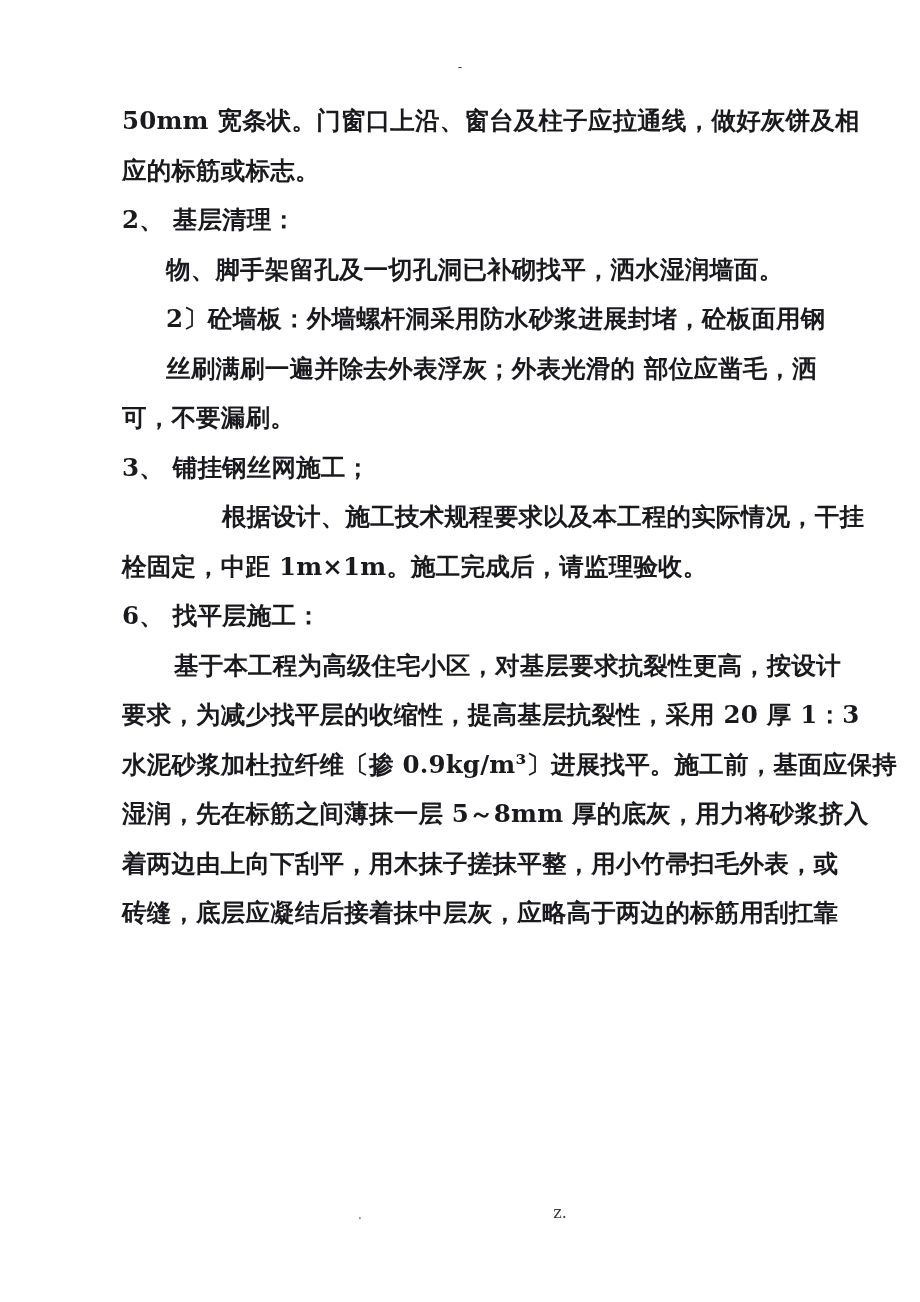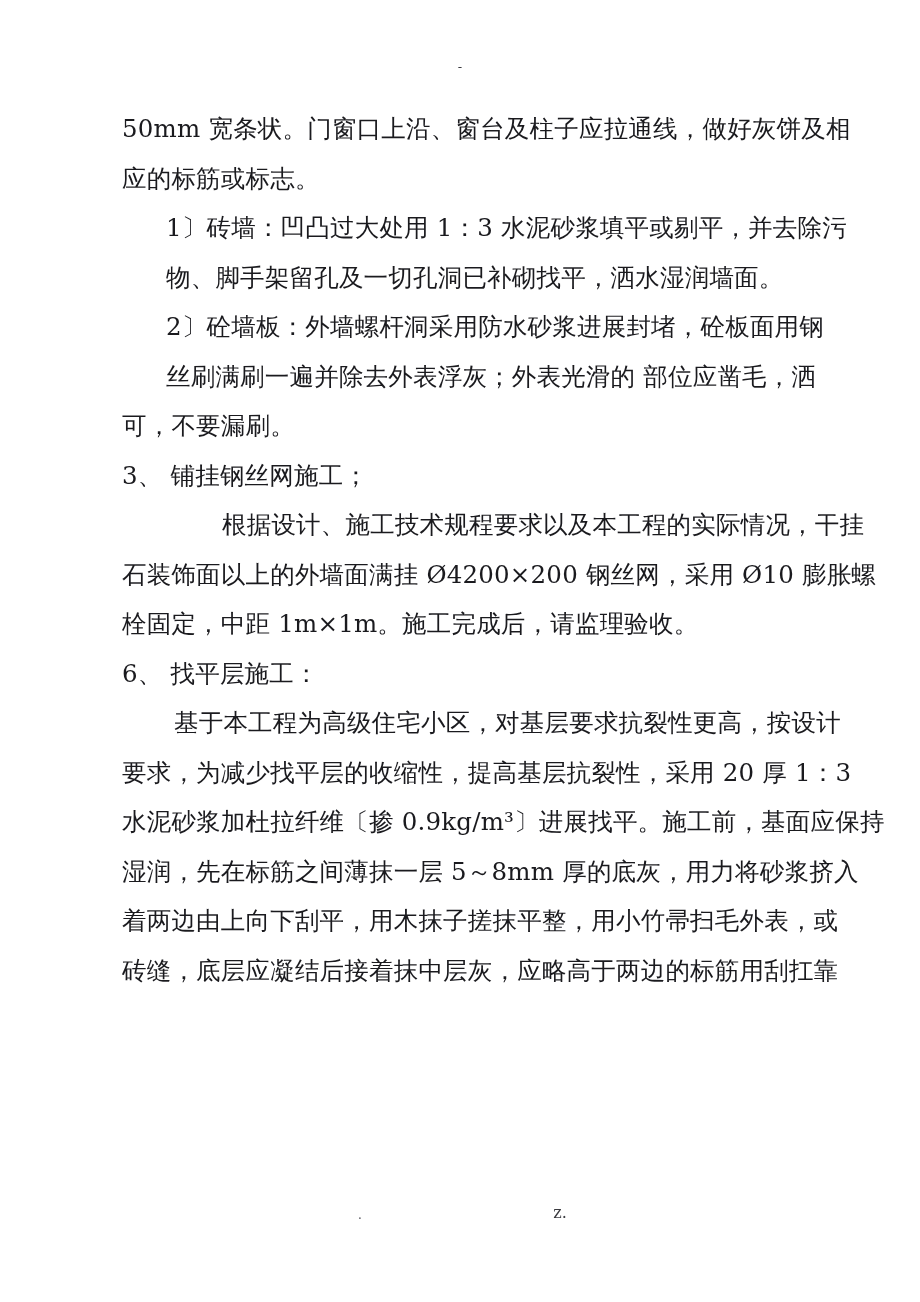--- a/index.html
+++ b/index.html
@@ -45,23 +45,24 @@
     width: 110px;
     text-align: center;
     font-size: 16px;
     color: #3a3a3f;
     font-family: "DejaVu Serif", "Liberation Serif", serif;
   }
 
   
   .doc-body {
     position: absolute;
-    top: 104px;
+    top: 96px;
     left: 122px;
     width: 672px;
+    font-weight: bold;
   }
 
   .line {
     display: block;
     height: 49.5px;
     line-height: 49.5px;
     font-size: 24.5px;
     white-space: nowrap;
     letter-spacing: 0.2px;
     color: #1a1a1e;
@@ -80,28 +81,27 @@
 <body>
 
 <div id="page">
 
   <div class="header-mark">-</div>
 
   <div class="doc-body">
 
     <span class="line ind-0">50mm 宽条状。门窗口上沿、窗台及柱子应拉通线，做好灰饼及相</span>
     <span class="line ind-0">应的标筋或标志。</span>
-    <span class="line ind-1">1〕砖墙：凹凸过大处用 1：3 水泥砂浆填平或剔平，并去除污</span>
+    <span class="line ind-0">2、    基层清理：</span>
     <span class="line ind-1">物、脚手架留孔及一切孔洞已补砌找平，洒水湿润墙面。</span>
     <span class="line ind-1">2〕砼墙板：外墙螺杆洞采用防水砂浆进展封堵，砼板面用钢</span>
     <span class="line ind-1">丝刷满刷一遍并除去外表浮灰；外表光滑的 部位应凿毛，洒</span>
     <span class="line ind-0">可，不要漏刷。</span>
     <span class="line ind-0">3、    铺挂钢丝网施工；</span>
     <span class="line ind-4">根据设计、施工技术规程要求以及本工程的实际情况，干挂</span>
-    <span class="line ind-0">石装饰面以上的外墙面满挂 Ø4200×200 钢丝网，采用 Ø10 膨胀螺</span>
     <span class="line ind-0">栓固定，中距 1m×1m。施工完成后，请监理验收。</span>
     <span class="line ind-0">6、    找平层施工：</span>
     <span class="line ind-3">基于本工程为高级住宅小区，对基层要求抗裂性更高，按设计</span>
     <span class="line ind-0">要求，为减少找平层的收缩性，提高基层抗裂性，采用 20 厚 1：3</span>
     <span class="line ind-0">水泥砂浆加杜拉纤维〔掺 0.9kg/m³〕进展找平。施工前，基面应保持</span>
     <span class="line ind-0">湿润，先在标筋之间薄抹一层 5～8mm 厚的底灰，用力将砂浆挤入</span>
     <span class="line ind-0">着两边由上向下刮平，用木抹子搓抹平整，用小竹帚扫毛外表，或</span>
     <span class="line ind-0">砖缝，底层应凝结后接着抹中层灰，应略高于两边的标筋用刮扛靠</span>
 
   </div>

